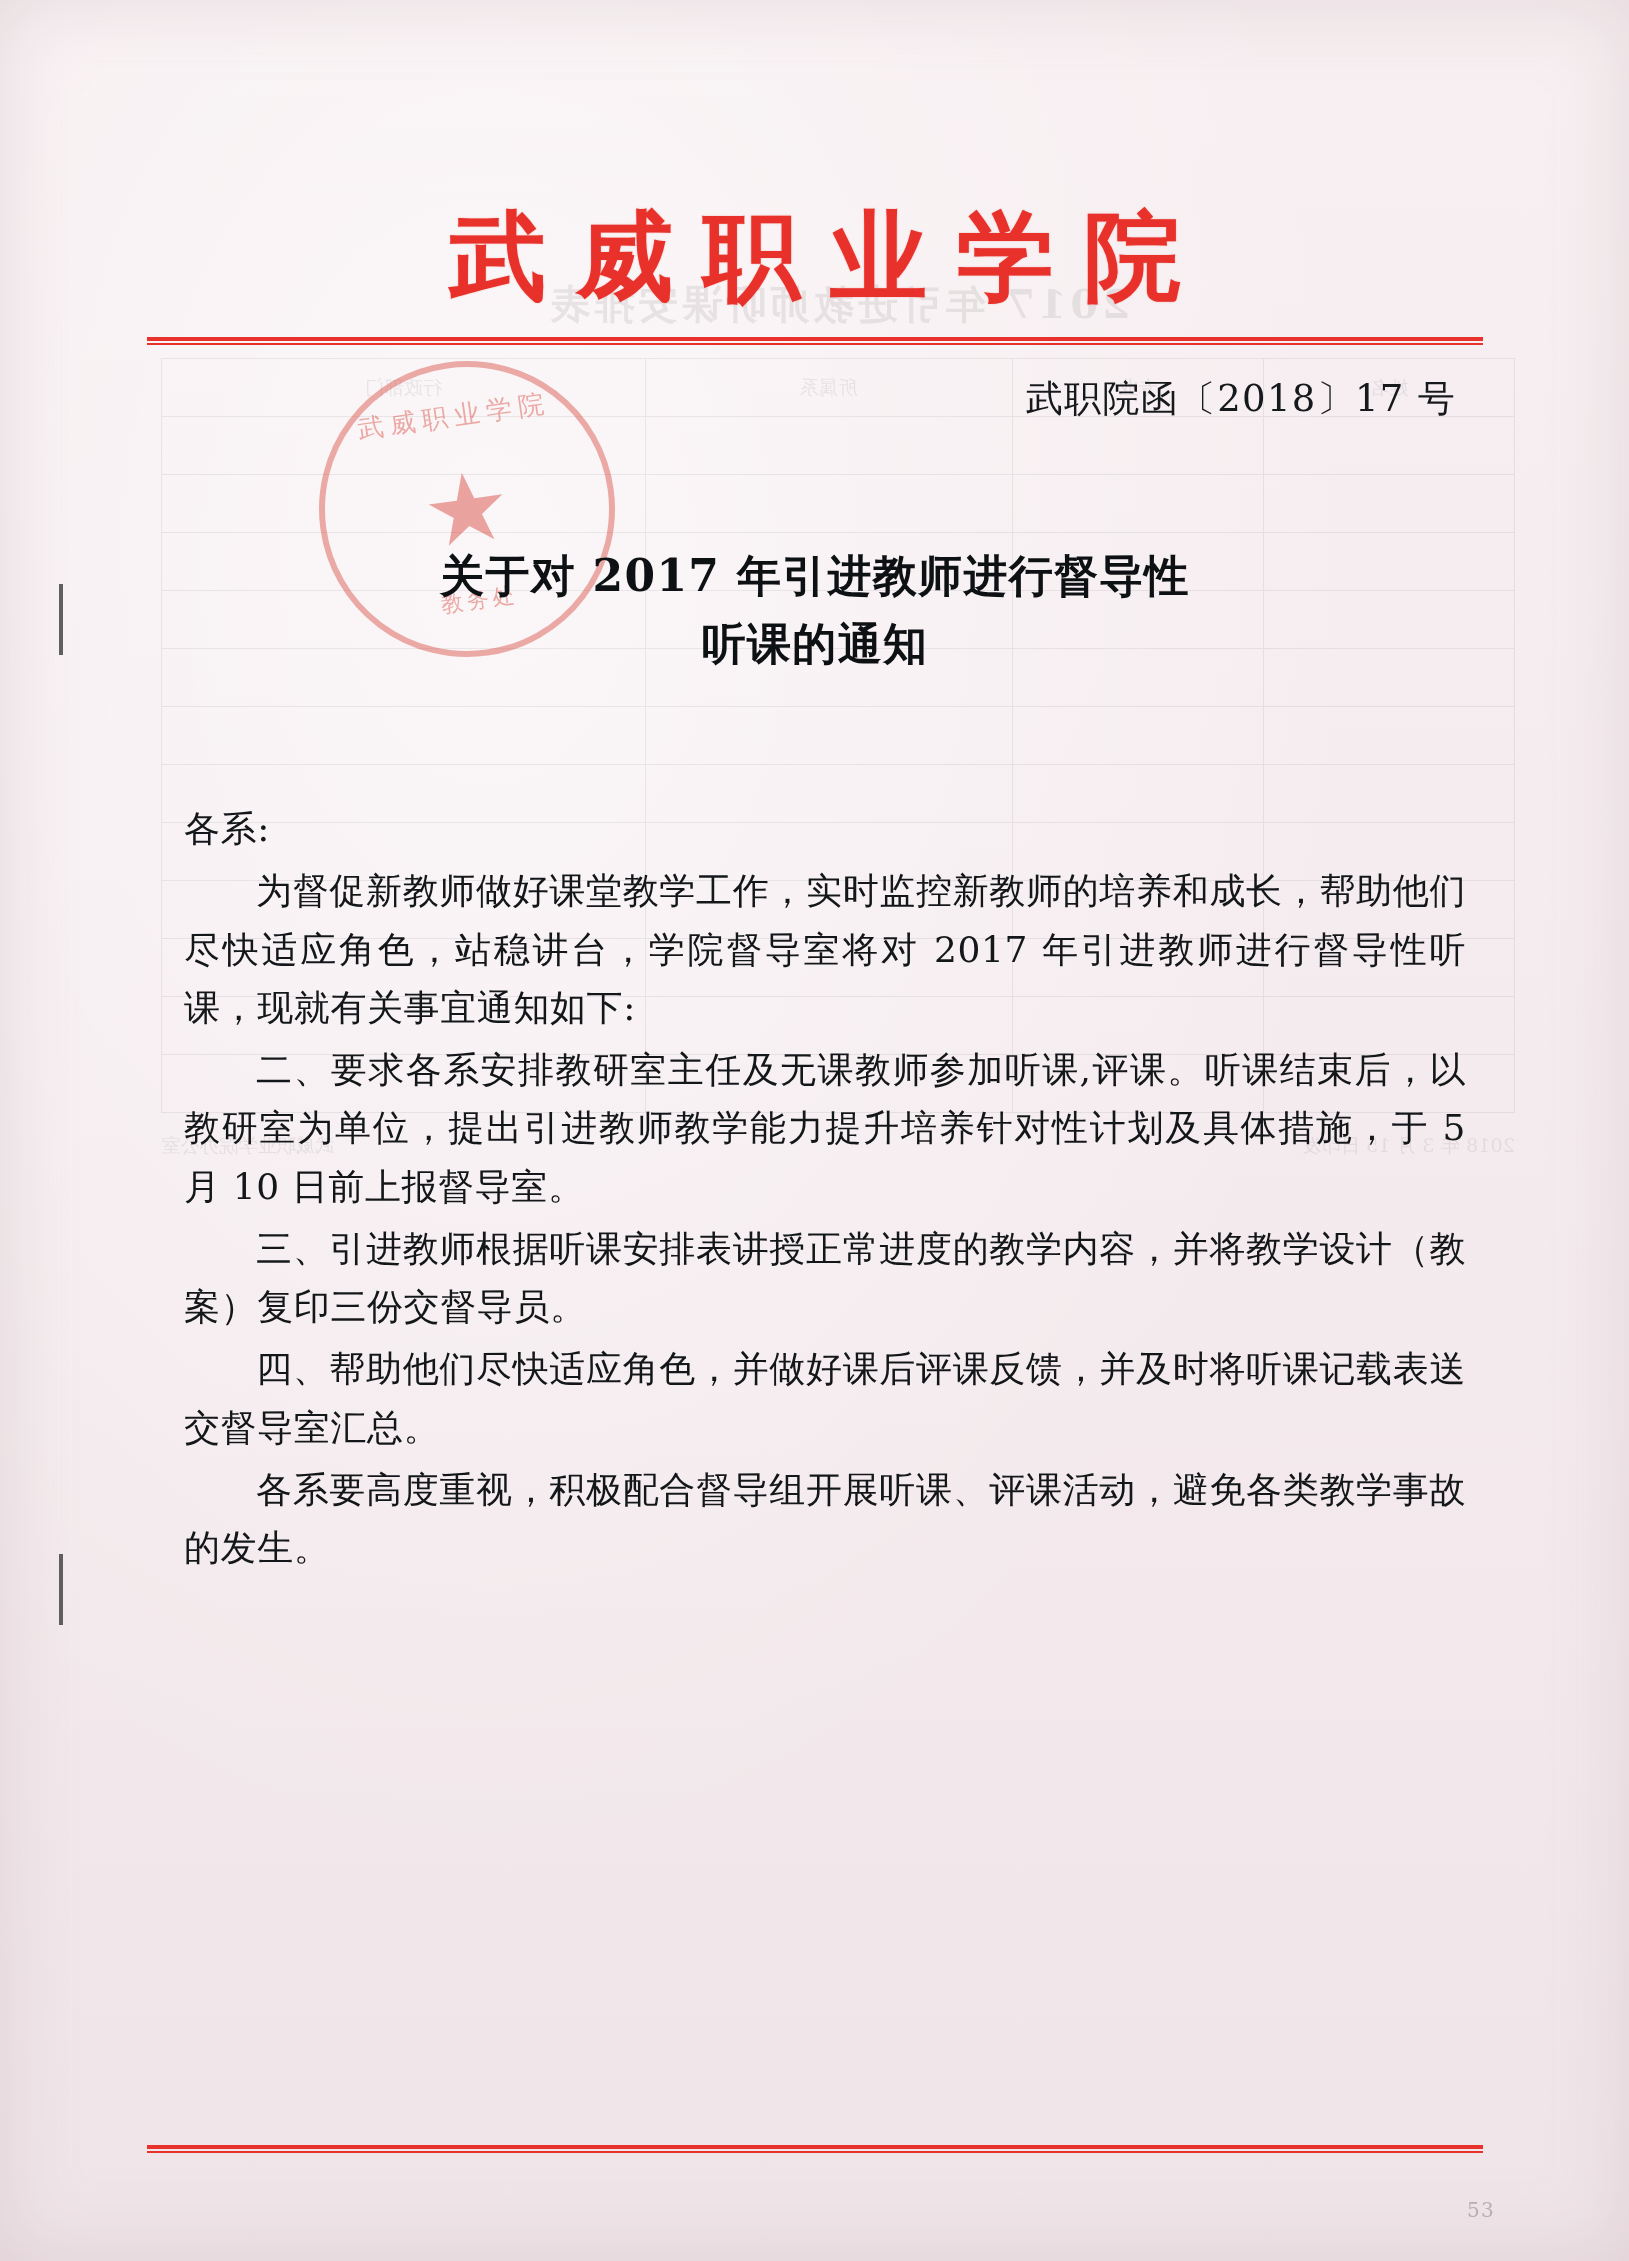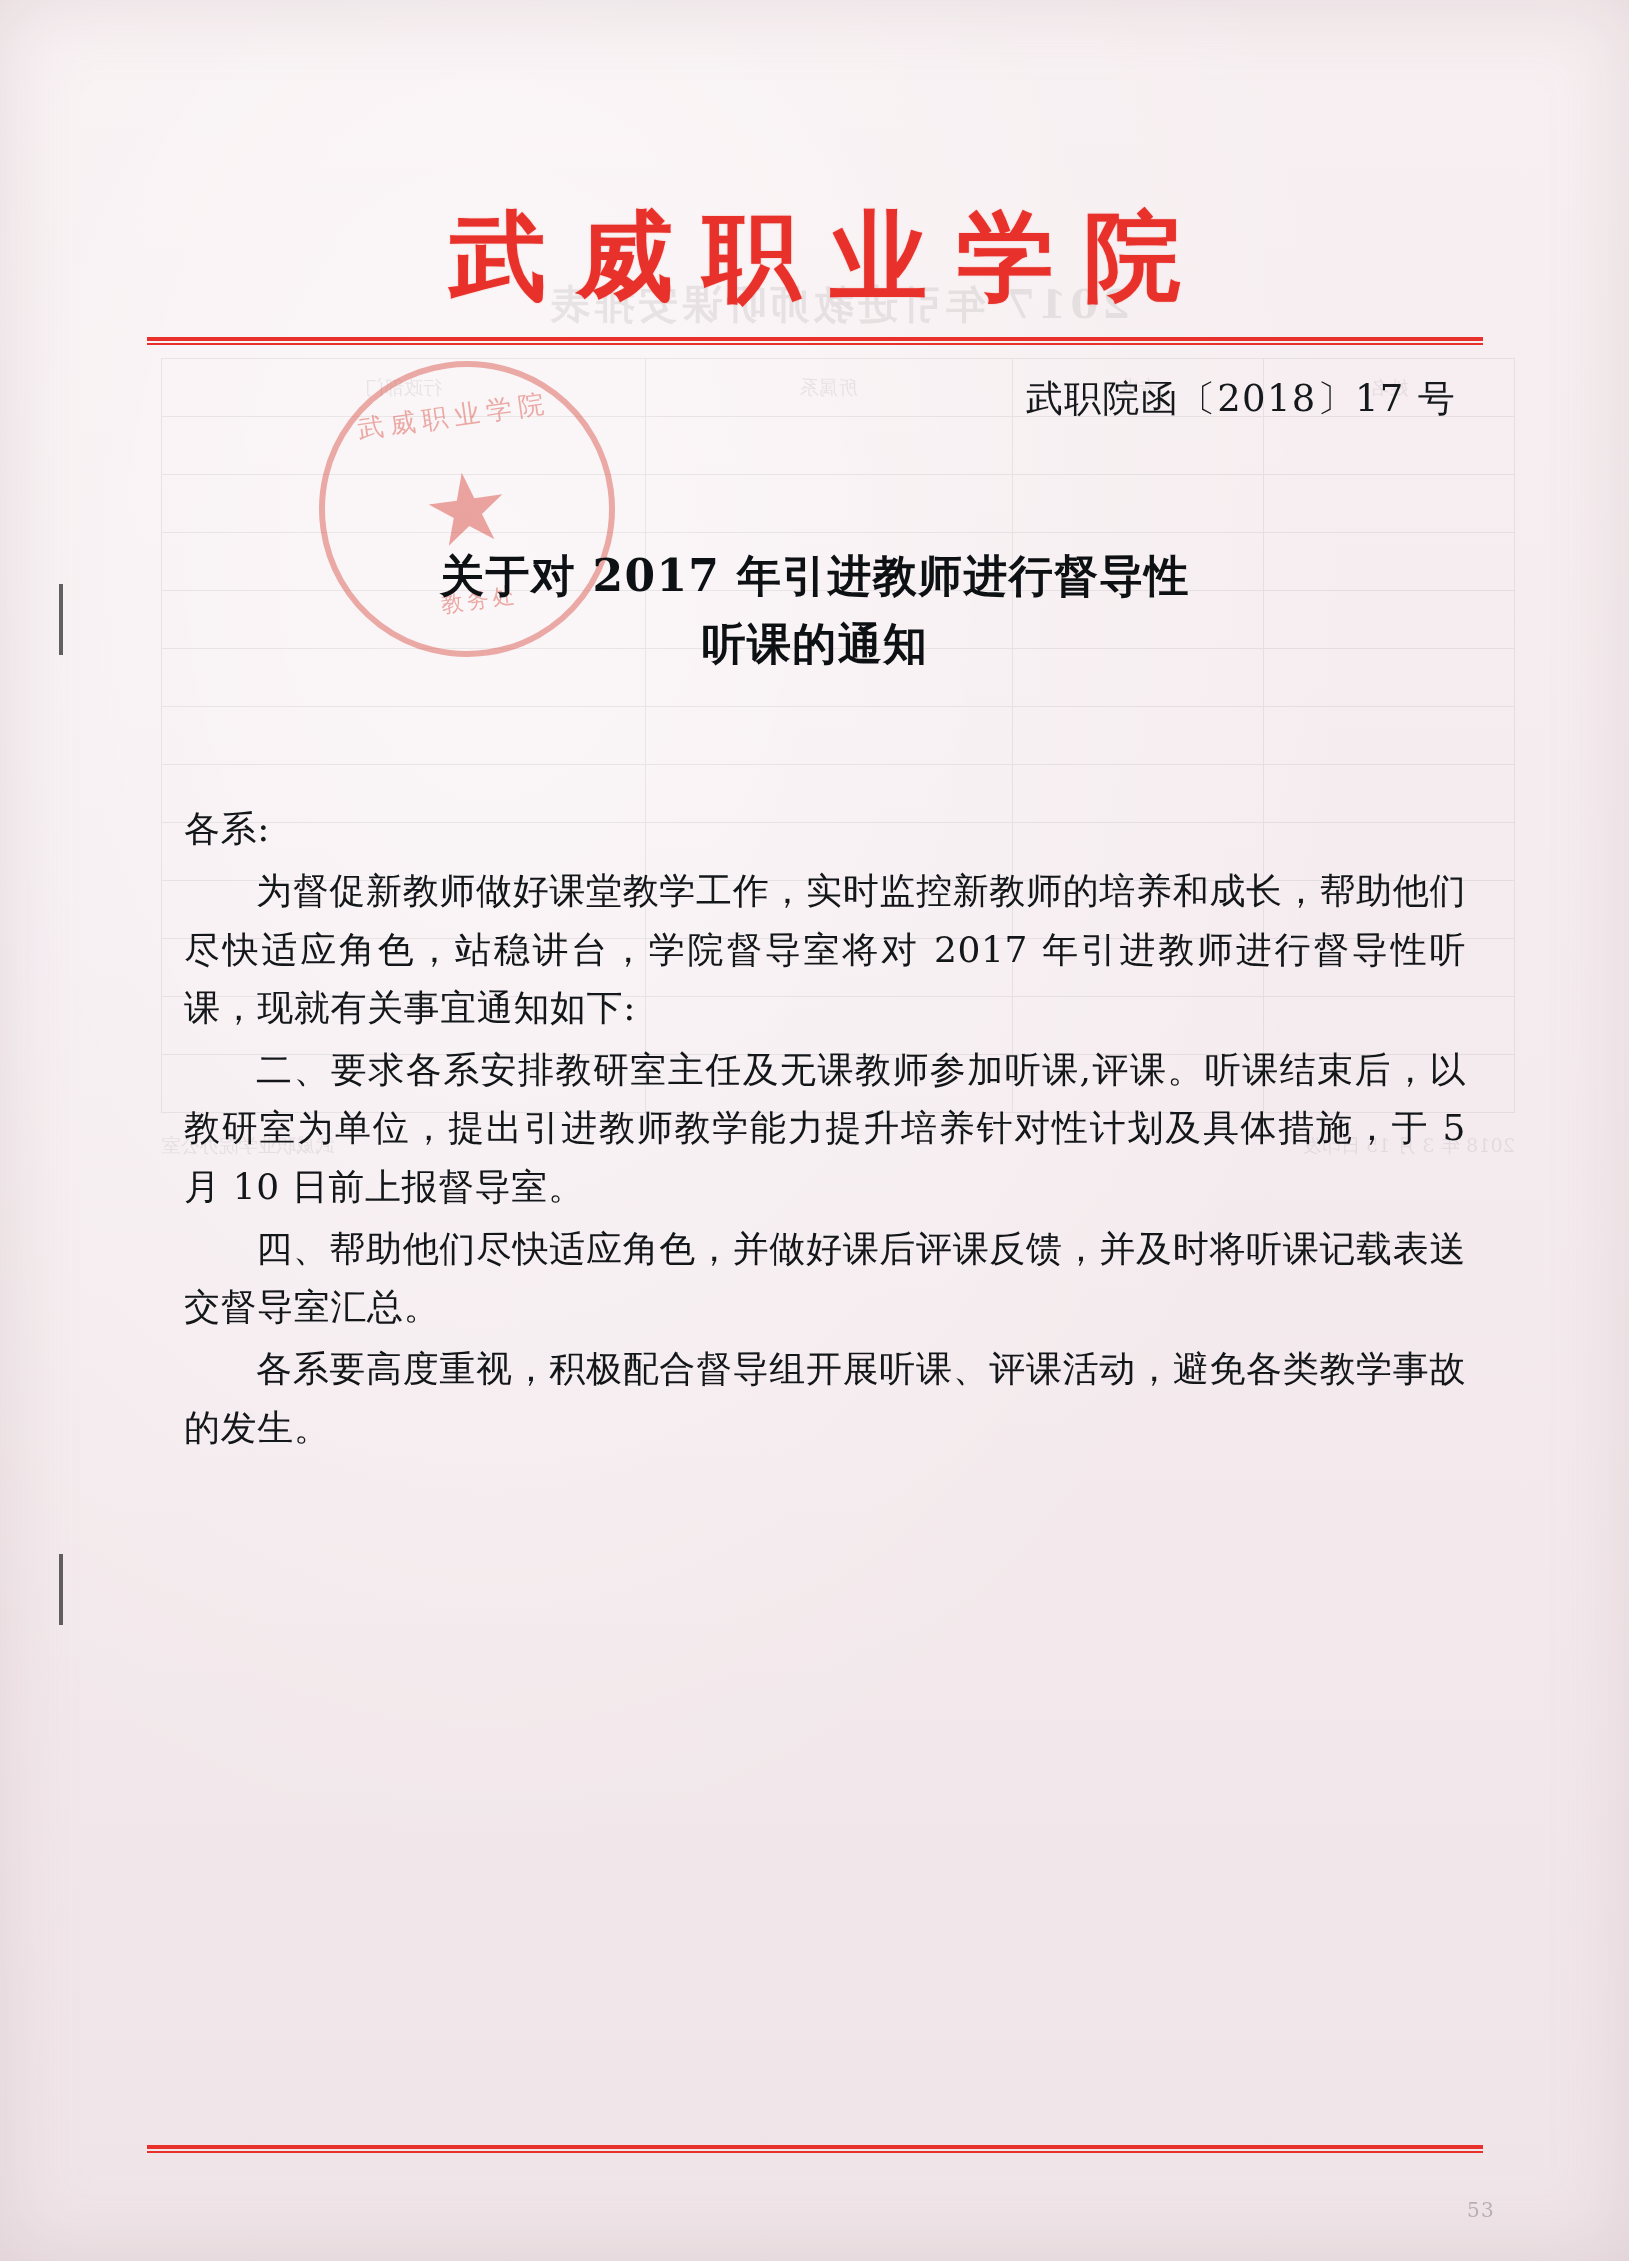--- a/index.html
+++ b/index.html
@@ -332,20 +332,21 @@
 
   <div class="subject">
     <div>关于对 2017 年引进教师进行督导性</div>
     <div>听课的通知</div>
   </div>
 
   <div class="body-text">
     <p class="salutation">各系:</p>
     <p class="indent">为督促新教师做好课堂教学工作，实时监控新教师的培养和成长，帮助他们尽快适应角色，站稳讲台，学院督导室将对 2017 年引进教师进行督导性听课，现就有关事宜通知如下:</p>
     <p class="indent">二、要求各系安排教研室主任及无课教师参加听课,评课。听课结束后，以教研室为单位，提出引进教师教学能力提升培养针对性计划及具体措施，于 5 月 10 日前上报督导室。</p>
+    <p class="indent">三、引进教师根据听课安排表讲授正常进度的教学内容，并将教学设计（教案）复印三份交督导员。</p>
     <p class="indent">四、帮助他们尽快适应角色，并做好课后评课反馈，并及时将听课记载表送交督导室汇总。</p>
     <p class="indent">各系要高度重视，积极配合督导组开展听课、评课活动，避免各类教学事故的发生。</p>
   </div>
 
   <div class="rule-foot">
     <div class="r1"></div>
     <div class="r2"></div>
   </div>
 
   <div class="mark mark-1"></div>

